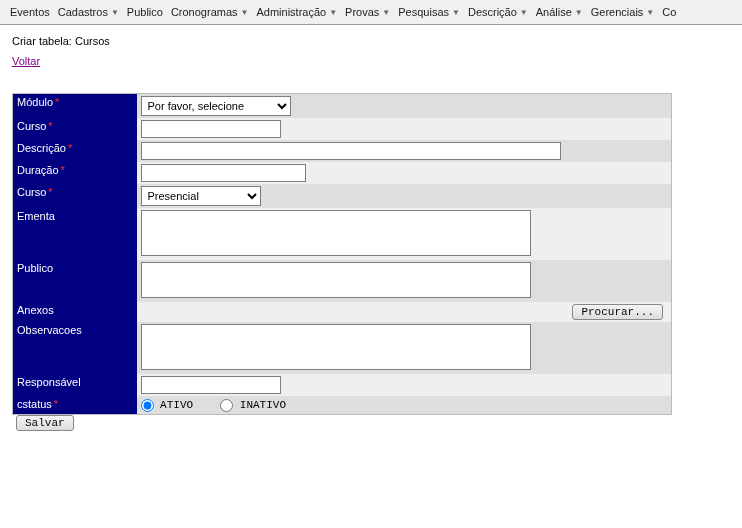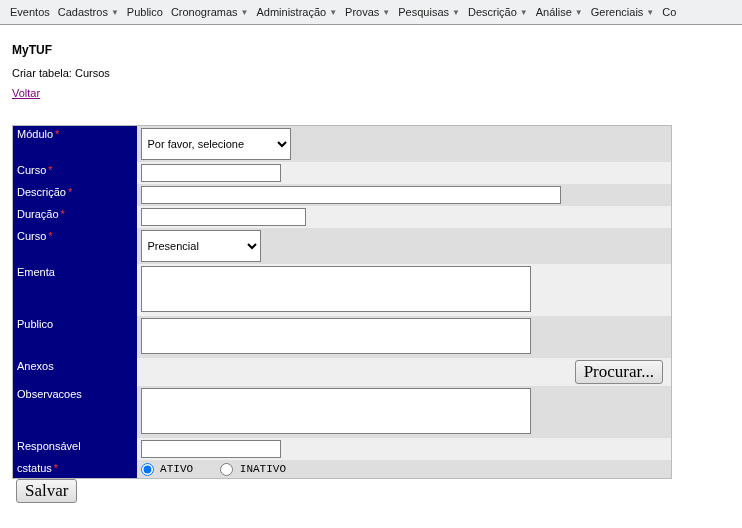--- a/index.html
+++ b/index.html
@@ -56,37 +56,37 @@
     td.label .req { color: #ff3030; margin-left: 2px; }
     td.cell { background: #dedede; }
     select.sel, input.txt {
       font-family: Arial, sans-serif;
       font-size: 11px;
       border: 1px solid #7e7e7e;
       background: #fff;
       height: 18px;
       padding: 1px 2px;
     }
-    select.sel { width: 150px; height: 32px; }
+    select.sel { width: 150px; height: 20px; }
     input.txt.short { width: 140px; }
     input.txt.med { width: 165px; }
     input.txt.long { width: 420px; }
     textarea.ta {
       font-family: Arial, sans-serif;
       font-size: 11px;
       width: 390px;
       height: 46px;
       border: 1px solid #7e7e7e;
       resize: none;
       overflow-y: scroll;
     }
     .file-row { display: flex; justify-content: flex-end; padding-right: 4px; }
     button.browse, button.save {
-      font-family: Liberation Serif, serif;
-      font-size: 17px;
+      font-family: Liberation Mono, monospace;
+      font-size: 11px;
       background: linear-gradient(#f5f5f5, #ddd);
       border: 1px solid #888;
       border-radius: 3px;
       padding: 1px 8px;
       cursor: pointer;
     }
     button.save { margin-left: 4px; }
     .radio-row label { font-family: "Courier New", monospace; font-size: 11px; margin-right: 24px; }
     .radio-row input { vertical-align: middle; }
   </style>
@@ -131,21 +131,20 @@
   <div class="menu-item">
       <span>Gerenciais</span>
       <span class="caret">▼</span>
     </div>
   <div class="menu-item">
       <span>Co</span>
     </div>
 </div>
 
 <div class="content">
-  <div class="app-title">MyTUF</div>
   <div class="subtitle">Criar tabela: Cursos</div>
   <a class="back-link">Voltar</a>
 
   <table class="form">
     <tbody>
         <tr>
       <td class="label"><span>Módulo</span><span class="req">*</span></td>
       <td class="cell">
         <select class="sel">
           <option>Por favor, selecione</option>

